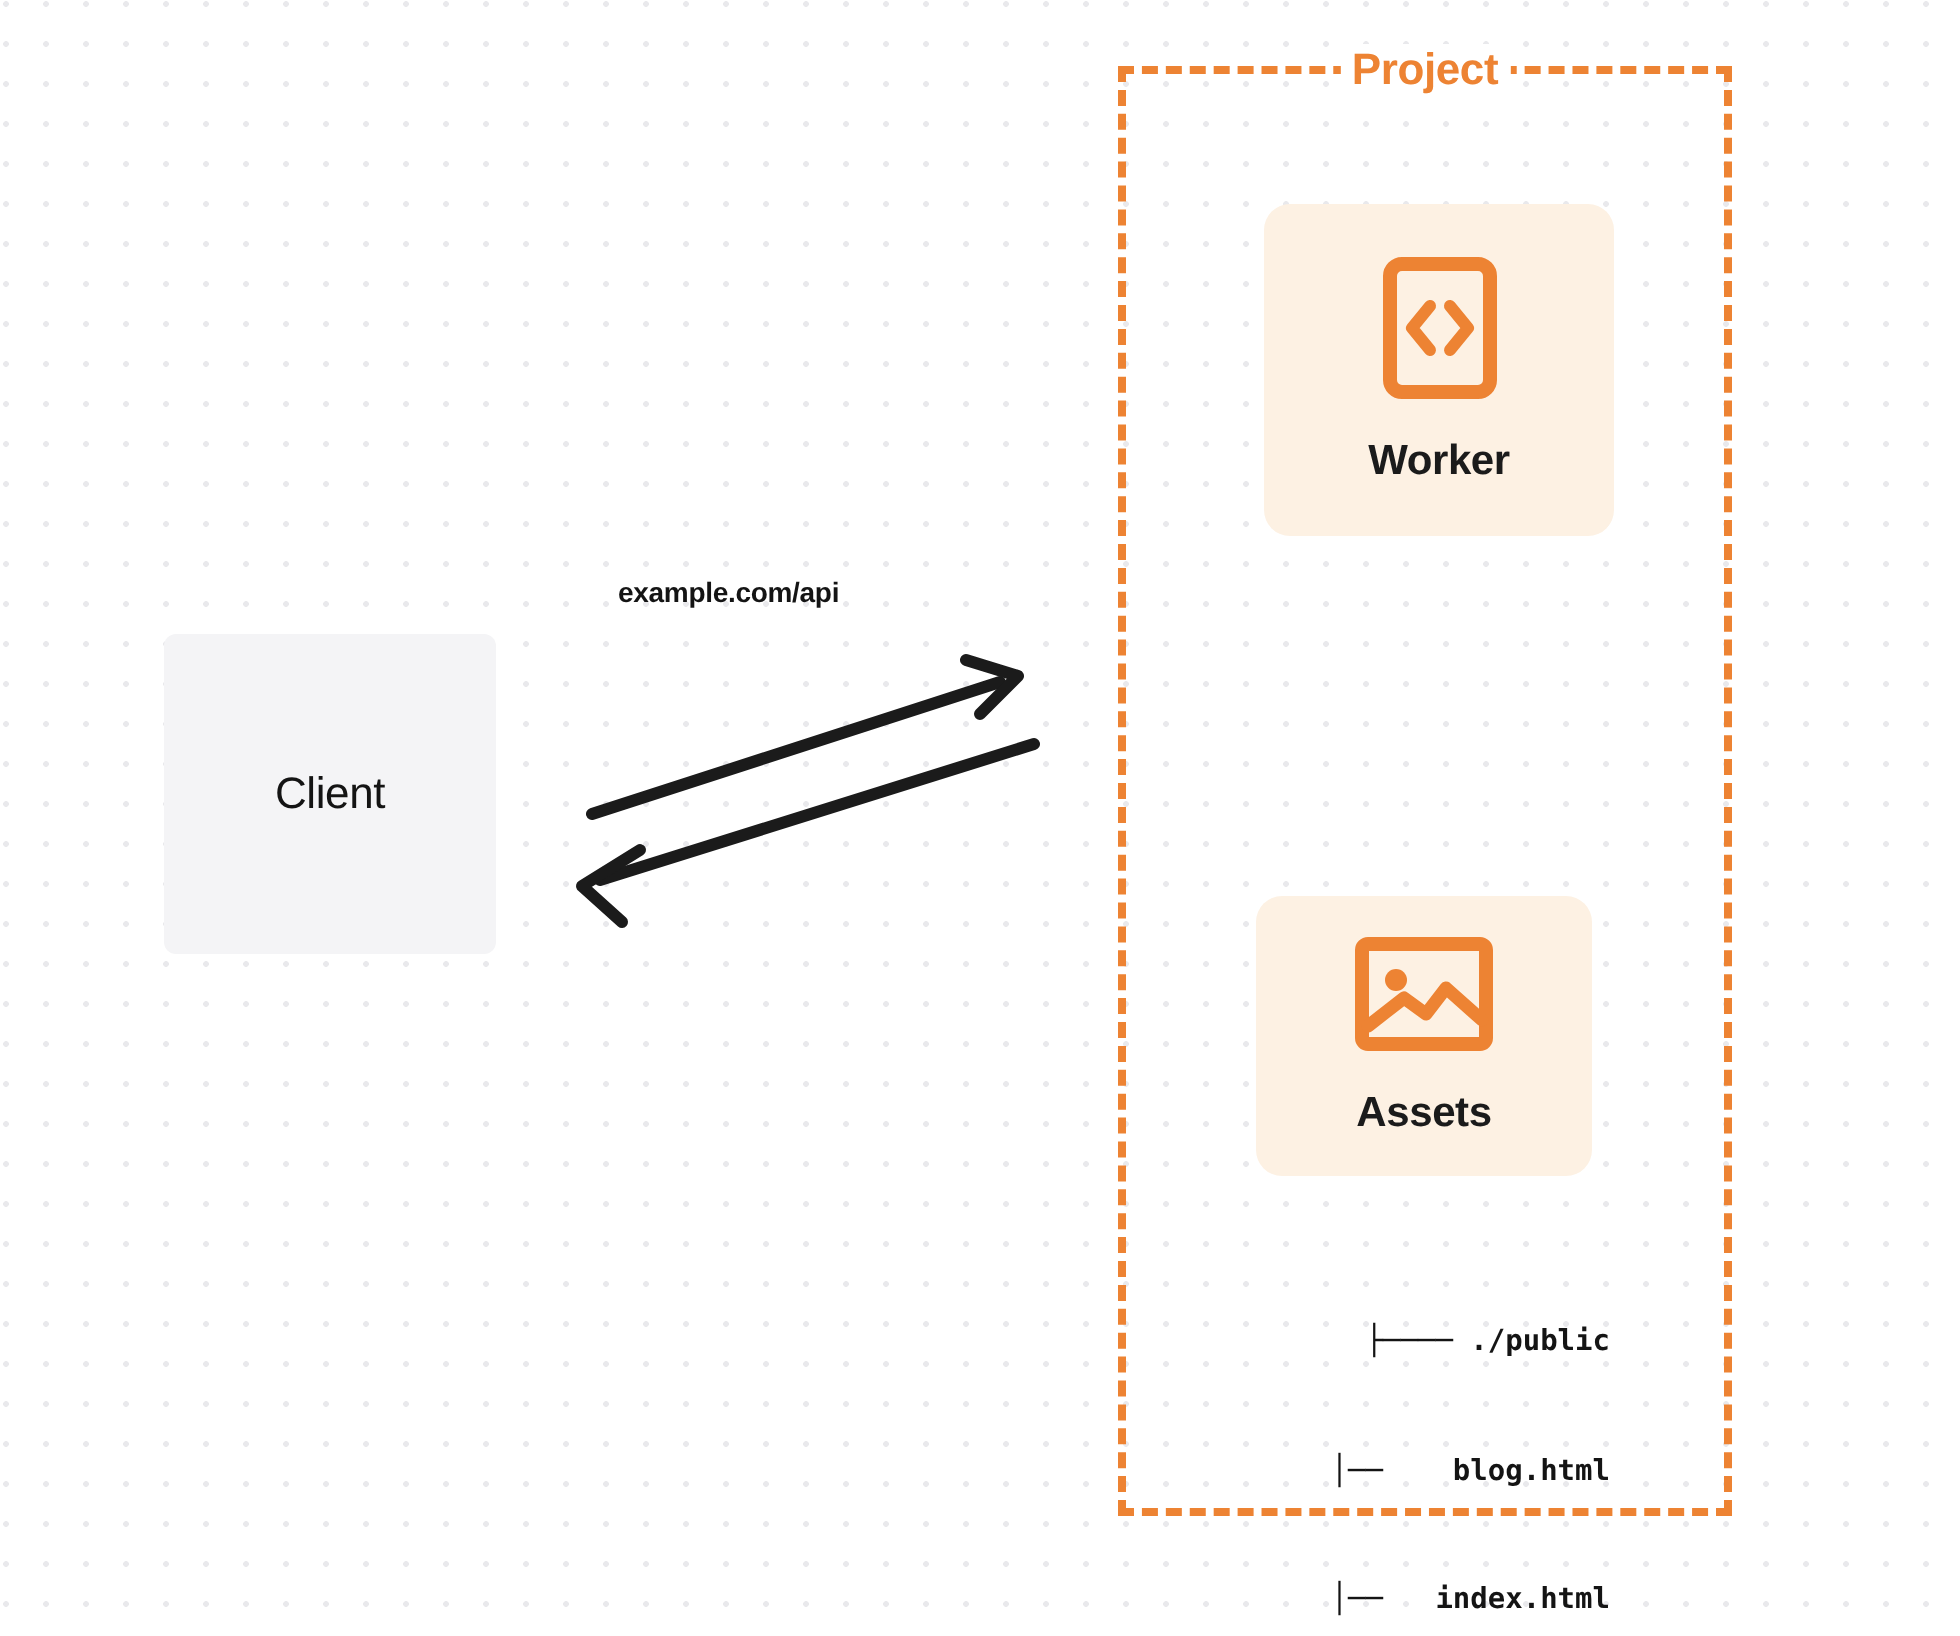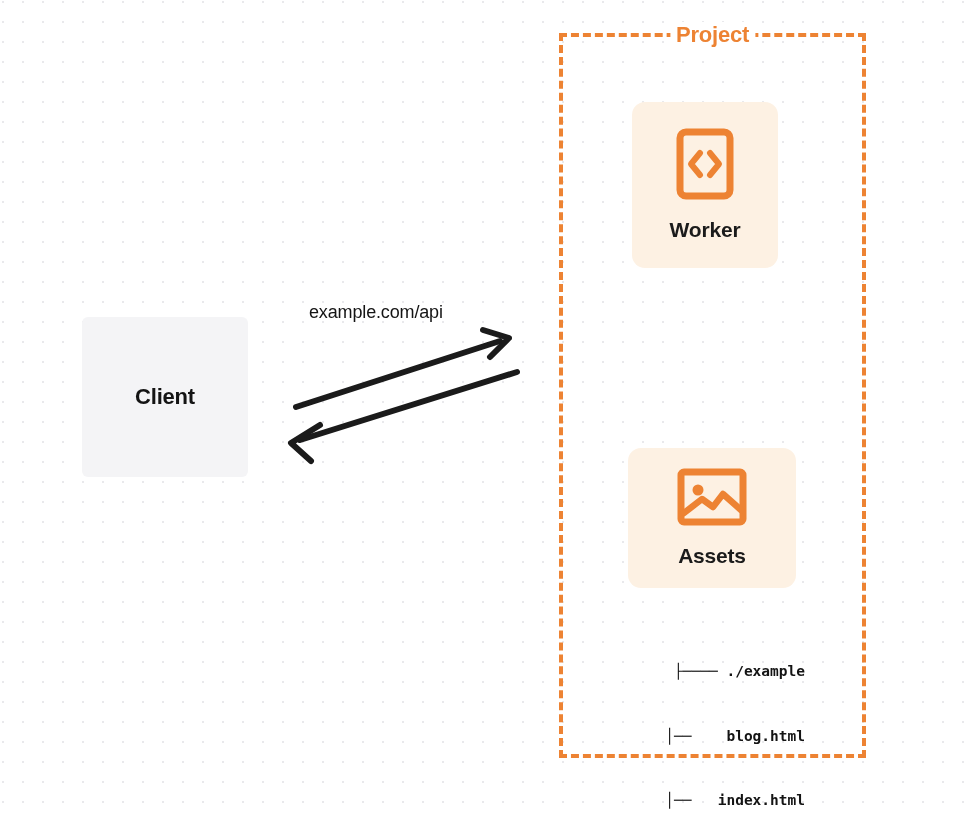--- a/index.html
+++ b/index.html
@@ -27,32 +27,32 @@
     width: 166px;
     height: 160px;
     background: #f4f4f6;
     border-radius: 6px;
     display: flex;
     align-items: center;
     justify-content: center;
   }
   #client-label {
     font-size: 22px;
-    font-weight: 700;
+    font-weight: 400;
     color: #141414;
     letter-spacing: -0.2px;
   }
 
   
   #edge-label {
     position: absolute;
     left: 309px;
-    top: 302px;
-    font-size: 18px;
-    font-weight: 400;
+    top: 288px;
+    font-size: 14px;
+    font-weight: 700;
     color: #141414;
     letter-spacing: -0.15px;
     white-space: nowrap;
   }
 
   
   #arrows-layer {
     position: absolute;
     left: 0;
     top: 0;
@@ -91,21 +91,21 @@
     background: #fdf1e3;
     border-radius: 13px;
     display: flex;
     flex-direction: column;
     align-items: center;
     justify-content: center;
   }
   #worker-node {
     left: 632px;
     top: 102px;
-    width: 146px;
+    width: 175px;
     height: 166px;
   }
   #assets-node {
     left: 628px;
     top: 448px;
     width: 168px;
     height: 140px;
   }
   .node-icon {
     display: block;
@@ -178,19 +178,19 @@
       <svg width="70" height="58" viewBox="0 0 70 58" xmlns="http://www.w3.org/2000/svg">
         <rect x="4" y="4" width="62" height="50" rx="3" ry="3" fill="none" stroke="#ed8333" stroke-width="7"></rect>
         <circle cx="21" cy="22" r="5.5" fill="#ed8333"></circle>
         <polyline points="7,45 25,31 36,39 46,26 64,42" fill="none" stroke="#ed8333" stroke-width="6.5" stroke-linecap="round" stroke-linejoin="round"></polyline>
       </svg>
     </span>
     <span class="node-title">Assets</span>
   </div>
 
   <div id="file-tree">
-    <span class="tree-row">├──── ./example</span>
+    <span class="tree-row">├──── ./public</span>
     <span class="tree-row">   │──    blog.html</span>
     <span class="tree-row">   │──   index.html</span>
     
   </div>
 
 </div>
 
 </body></html>

